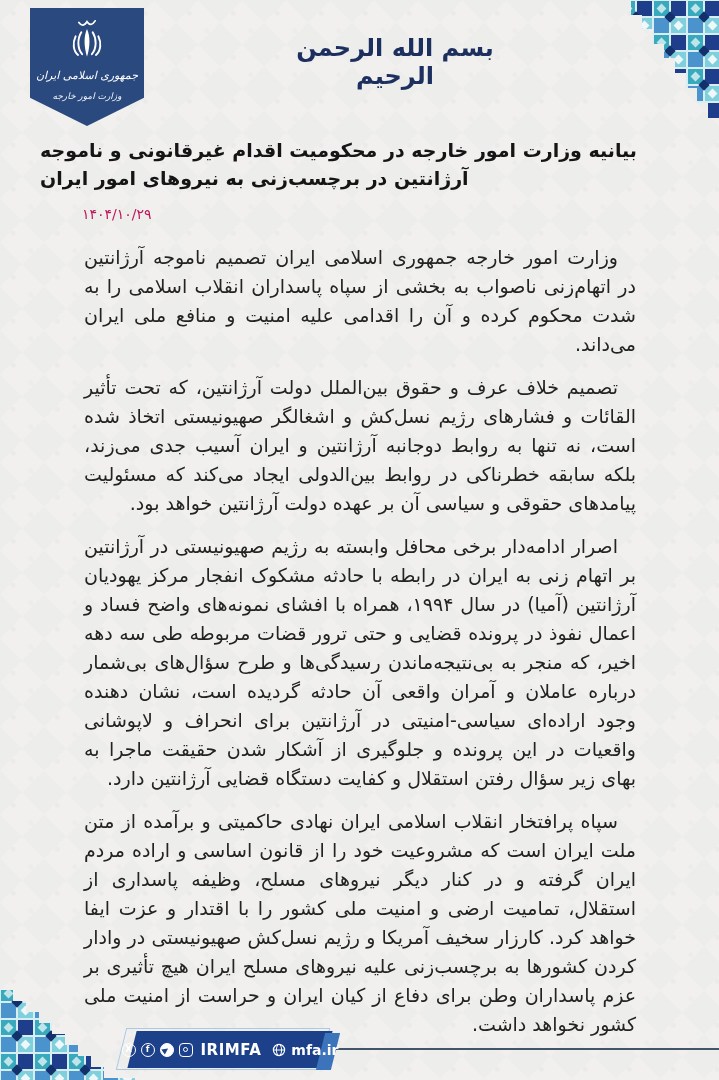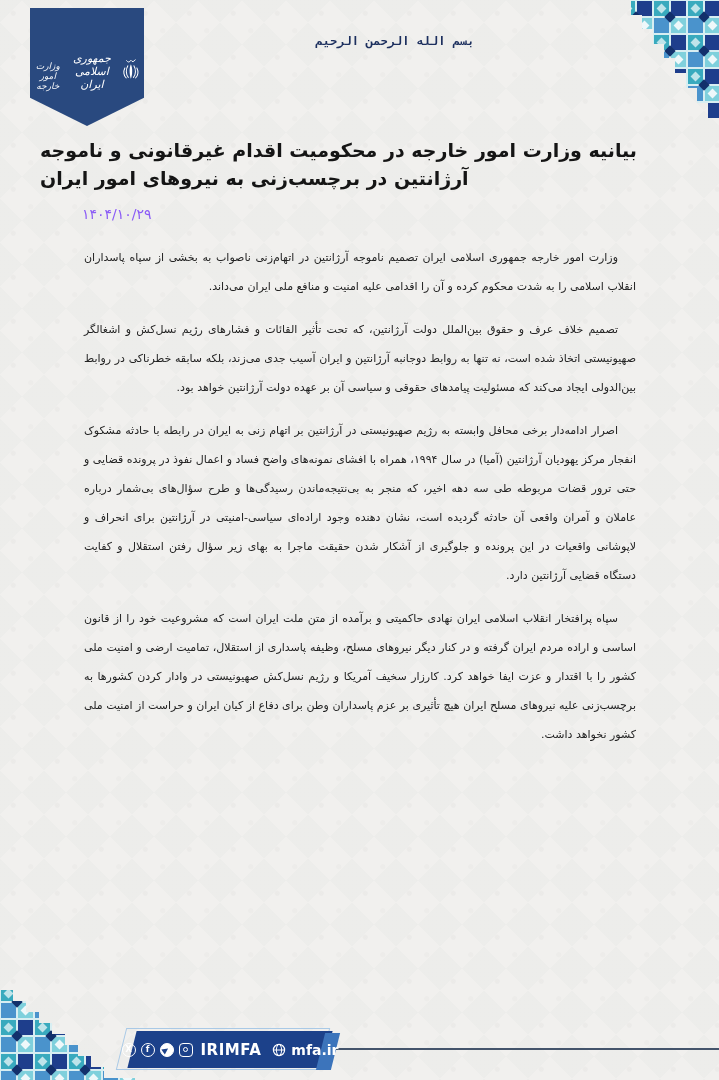--- a/index.html
+++ b/index.html
@@ -28,55 +28,54 @@
   
   .mosaic-tr { position:absolute; top:0; right:0; width:100px; height:120px; }
   .mosaic-bl { position:absolute; bottom:0; left:0; width:140px; height:95px; }
 
   
   .badge {
     position:absolute; top:8px; right:575px; left:30px;
     width:114px; height:118px;
     background:#29497f;
     clip-path:polygon(0 0, 100% 0, 100% 76%, 50% 100%, 0 76%);
-    display:flex; align-items:center;
+    display:flex; flex-direction:column; align-items:center;
     color:#fff; text-align:center;
     padding-top:8px;
   }
   .badge .org1 { font-size:11px; font-style:italic; margin-top:1px; letter-spacing:.3px; }
   .badge .org2 { font-size:9px;  font-style:italic; margin-top:9px; opacity:.95; }
 
   .bismillah {
     position:absolute; top:34px; left:295px; width:200px;
     text-align:center;
-    font-size:12px; font-weight:bold;
+    font-size:24px; font-weight:bold;
     color:#1c2f5e;
     direction:rtl;
-    font-family:Liberation Mono, monospace;
   }
 
   .doc-title {
     position:absolute; top:136px; left:40px; right:40px;
     text-align:left;
     font-weight:bold; font-size:19px; line-height:28px;
     color:#151515;
   }
 
   .doc-date {
     position:absolute; top:206px; left:82px;
     direction:ltr;
     font-size:14px; letter-spacing:3px;
-    color:#8b5cf6;
+    color:#be185d;
   }
 
   .body-text {
     position:absolute; top:243px; left:84px; width:552px;
     direction:rtl;
     text-align:justify;
-    font-size:11px; line-height:29px;
+    font-size:19px; line-height:29px;
     color:#232323;
   }
   .body-text p { margin:0 0 14px 0; text-indent:18px; }
 
   
   .footer-line {
     position:absolute; top:1048px; left:330px; right:0;
     height:2px; background:#44546b;
   }
   .banner-outline {

